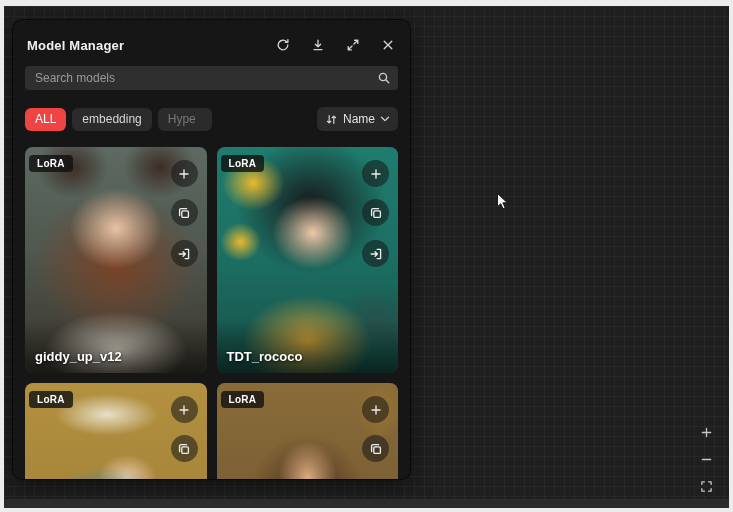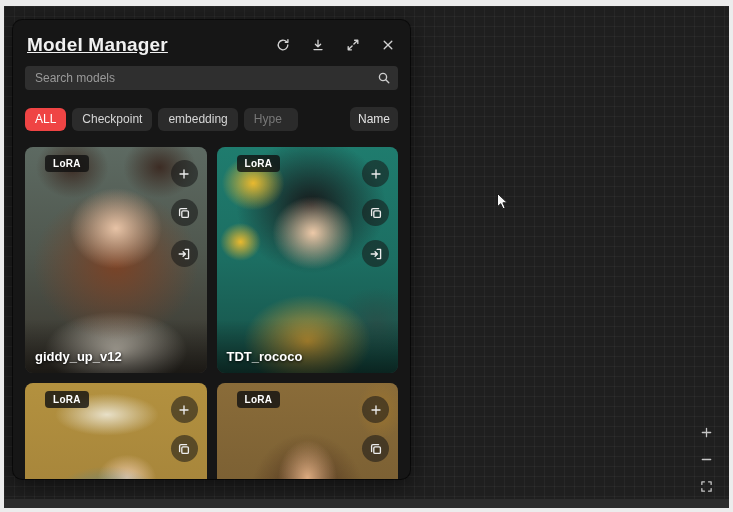--- a/index.html
+++ b/index.html
@@ -20,21 +20,21 @@
   .bottom-strip { position:absolute; left:0; right:0; bottom:0; height:9px; background:#2c2c2c; }
 
   
   .panel {
     position:absolute; left:9px; top:14px; width:397px; height:459px;
     background:#161616; border-radius:9px; overflow:hidden;
     box-shadow:0 6px 24px rgba(0,0,0,0.55), 0 0 0 1px rgba(0,0,0,0.6);
   }
 
   .panel-header { display:flex; align-items:center; justify-content:space-between; padding:13px 10px 8px 14px; }
-  .panel-title { font-size:19px; font-weight:700; color:#f1f1f1; letter-spacing:0.2px;text-decoration:underline; }
+  .panel-title { font-size:13px; font-weight:700; color:#f1f1f1; letter-spacing:0.2px; }
   .header-actions { display:flex; align-items:center; gap:11px; }
   .icon-btn { width:24px; height:24px; display:flex; align-items:center; justify-content:center;
               background:transparent; border:none; cursor:pointer; border-radius:4px; }
   .icon-btn svg { stroke:#d2d2d2; fill:none; stroke-width:1.35; stroke-linecap:round; stroke-linejoin:round; }
 
   
   .search-bar { position:relative; margin:1px 12px 0; height:24px; background:#2f2f2f; border-radius:4px; }
   .search-bar input { width:100%; height:100%; background:transparent; border:none; outline:none;
                       padding:0 30px 0 10px; font-size:12px; color:#d6d6d6;
                       font-family:"Liberation Sans","DejaVu Sans",sans-serif; }
@@ -44,21 +44,21 @@
 
   
   .filter-row { margin:17px 12px 0; display:flex; align-items:center; gap:6px; }
   .chip { height:23px; padding:0 10px; display:flex; align-items:center; border:none; cursor:pointer;
           border-radius:6px; background:#2b2b2b; color:#d6d6d6; font-size:12px;
           font-family:"Liberation Sans","DejaVu Sans",sans-serif; white-space:nowrap; }
   .chip.active { background:#ef4444; color:#ffffff; }
   .chip.muted { color:#787878; max-width:54px; overflow:hidden; padding-right:16px; }
   .sort-dd { margin-left:auto; height:24px; padding:0 8px; display:flex; align-items:center; gap:5px;
              border:none; cursor:pointer; border-radius:6px; background:#2b2b2b; color:#e2e2e2; font-size:12px;
-             font-family:"Liberation Sans","DejaVu Sans",sans-serif;flex-direction:column; }
+             font-family:"Liberation Sans","DejaVu Sans",sans-serif; }
   .sort-dd svg { stroke:#d6d6d6; fill:none; stroke-width:1.25; stroke-linecap:round; stroke-linejoin:round; }
 
   
   .model-grid { margin:16px 12px 0; display:grid; grid-template-columns:1fr 1fr; gap:10px; }
   .card { position:relative; height:226px; border-radius:8px; overflow:hidden; background:#252525; cursor:pointer; }
   .art { position:absolute; inset:0; }
 
   .art0 { background:
       radial-gradient(52px 44px at 26% 9%, rgba(59,41,33,0.95), transparent 70%),
       radial-gradient(52px 44px at 74% 9%, rgba(59,41,33,0.95), transparent 70%),
@@ -78,21 +78,21 @@
       radial-gradient(74px 30px at 45% 14%, #e8e0c8, transparent 70%),
       radial-gradient(85px 64px at 45% 58%, #3d87a8, transparent 75%),
       radial-gradient(40px 32px at 56% 42%, #ecc9a6, transparent 73%),
       linear-gradient(180deg, #b3913f 0%, #a3823a 60%, #6d5526 100%); }
   .art3 { background:
       radial-gradient(42px 54px at 50% 42%, #dcab80, transparent 70%),
       radial-gradient(78px 90px at 50% 52%, #4a2e1c, transparent 75%),
       radial-gradient(30px 40px at 90% 12%, #9a7430, transparent 75%),
       linear-gradient(180deg, #8a6c39 0%, #7a5f33 50%, #3a2c1a 100%); }
 
-  .badge { position:absolute; top:8px; left:20px; background:rgba(16,16,16,0.8); color:#fff;
+  .badge { position:absolute; top:8px; left:4px; background:rgba(16,16,16,0.8); color:#fff;
            font-size:10px; font-weight:700; letter-spacing:0.3px; padding:3px 8px; border-radius:4px;text-align:right; }
   .act { position:absolute; right:9px; width:27px; height:27px; border-radius:50%;
          background:rgba(22,22,22,0.55); border:none; cursor:pointer;
          display:flex; align-items:center; justify-content:center; }
   .act svg { stroke:#ededed; fill:none; stroke-width:1.35; stroke-linecap:round; stroke-linejoin:round; }
   .act.a1 { top:13px; } .act.a2 { top:52px; } .act.a3 { top:93px; }
   .shade { position:absolute; left:0; right:0; bottom:0; height:54px;
            background:linear-gradient(180deg, transparent, rgba(0,0,0,0.55)); }
   .model-name { position:absolute; left:10px; bottom:9px; font-size:13px; font-weight:700; color:#fff;
                 text-shadow:0 1px 3px rgba(0,0,0,0.9);text-align:right; }
@@ -146,21 +146,20 @@
         <span class="search-icon">
           <svg width="14" height="14" viewBox="0 0 14 14">
             <circle cx="6" cy="6" r="3.6"></circle>
               <path d="M8.8 8.8l3 3"></path>
           </svg>
         </span>
       </div>
 
       <div class="filter-row">
         <button class="chip active">ALL</button>
-        <button class="chip">Checkpoint</button>
         <button class="chip">embedding</button>
         <button class="chip muted">Hype</button>
         <button class="sort-dd">
           <svg width="13" height="13" viewBox="0 0 14 14">
             <path d="M4.5 2.8v8M2.7 8.9 4.5 10.7l1.8-1.8M9.5 11.2v-8M7.7 5.1 9.5 3.3l1.8 1.8"></path>
           </svg>
           <span>Name</span>
           <svg width="10" height="6" viewBox="0 0 10 6">
             <path d="M1.5 1.2 5 4.6 8.5 1.2"></path>
           </svg>

